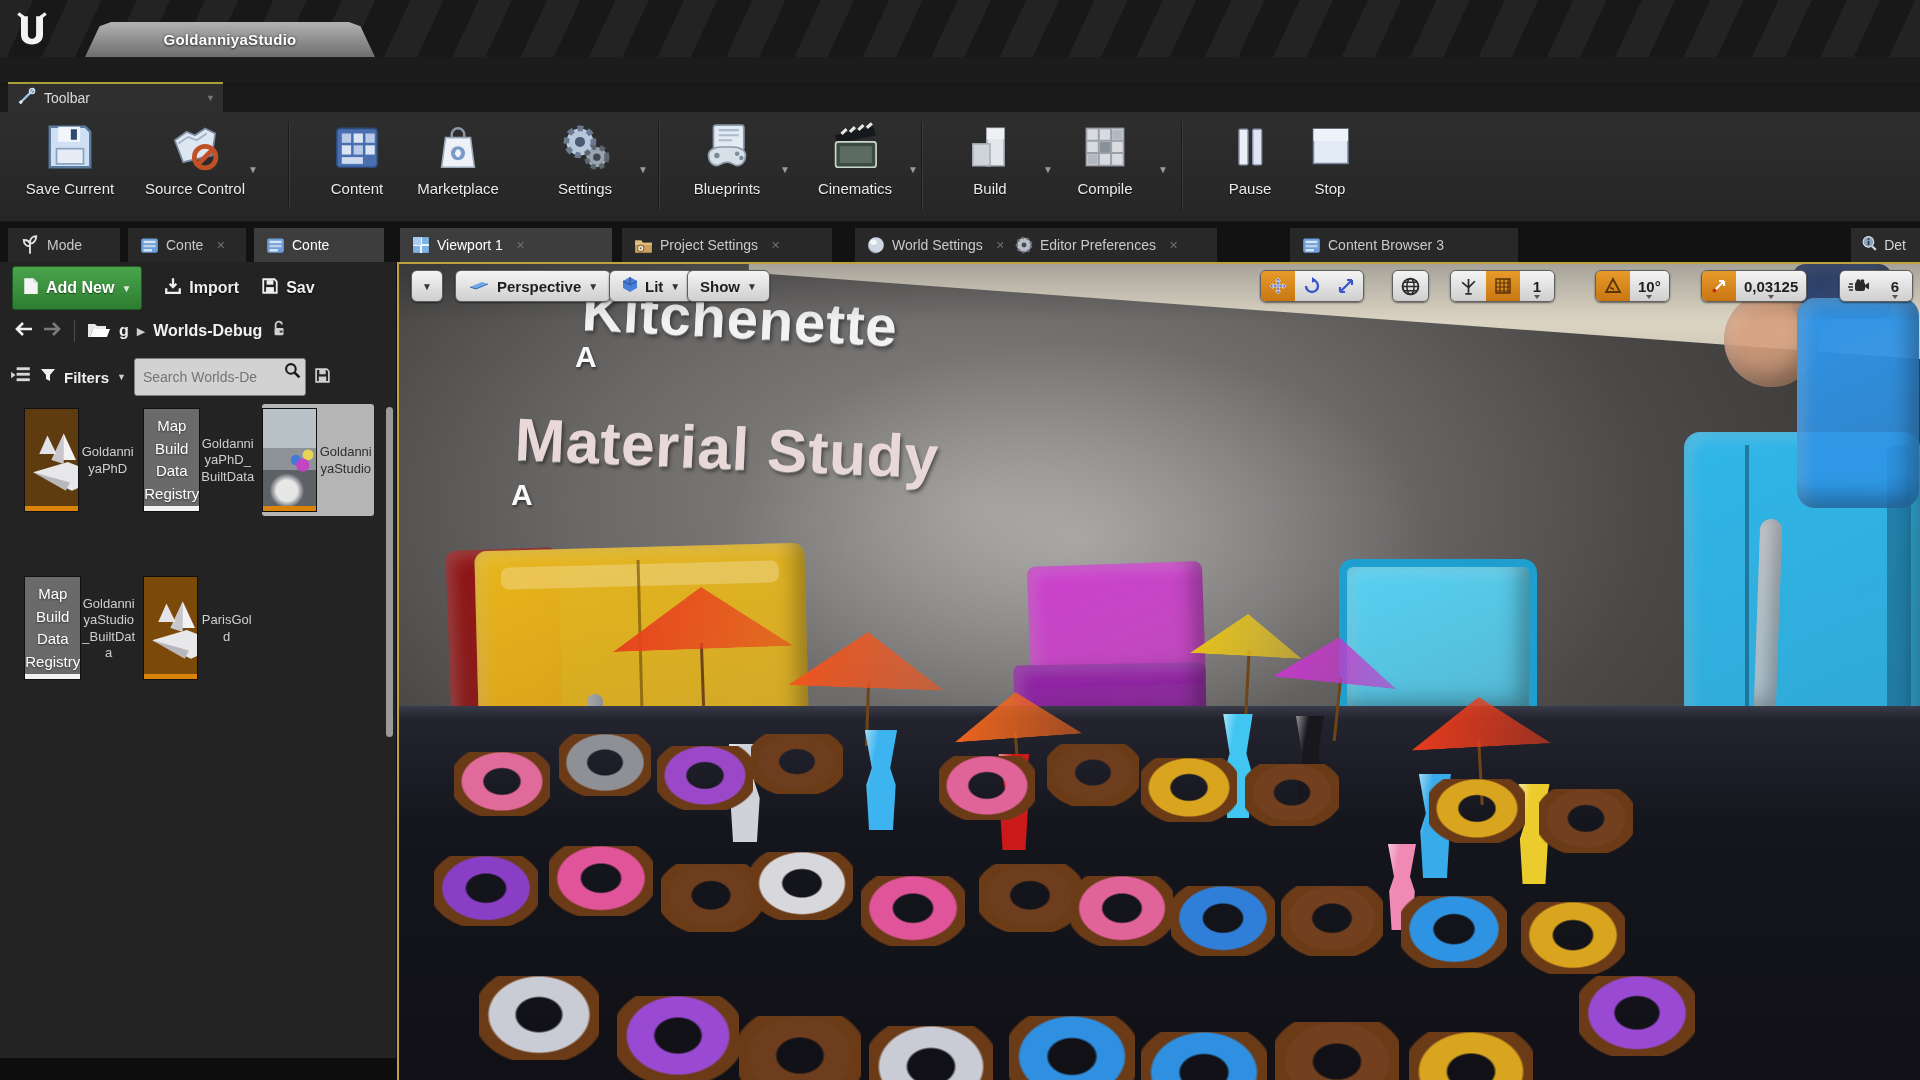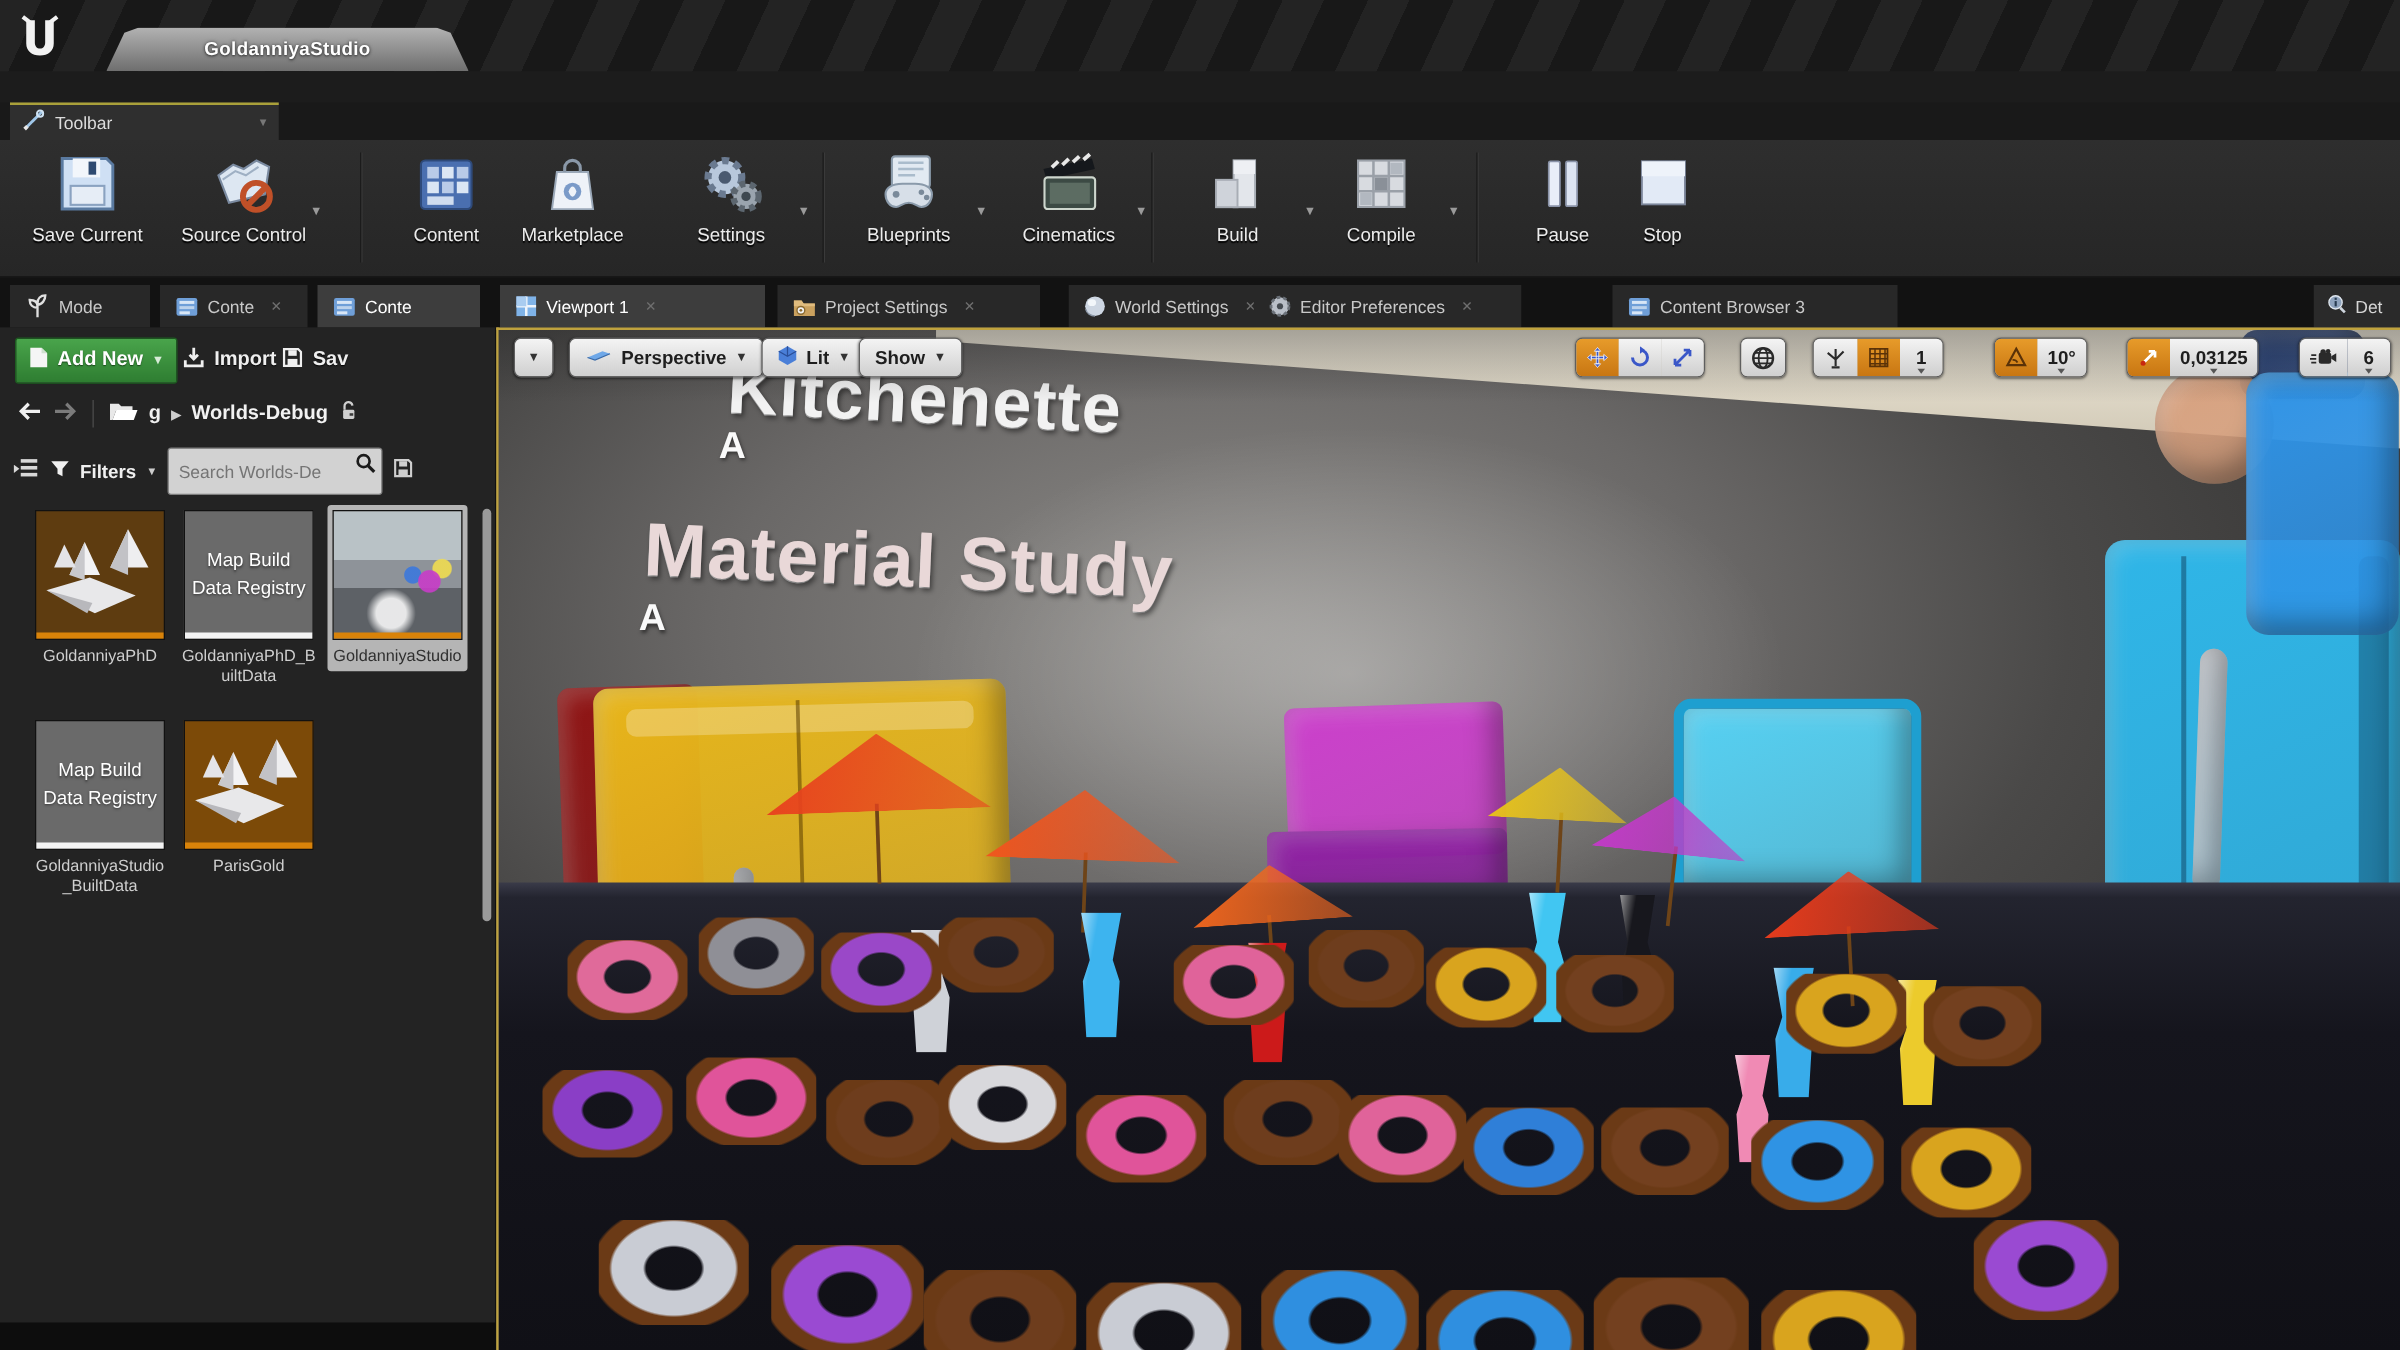--- a/index.html
+++ b/index.html
@@ -41,39 +41,39 @@
   .tab { position:absolute; top:6px; height:34px; display:flex; align-items:center; gap:7px; padding:0 12px; background:#282828; color:#c9c9c9; font-size:14px; cursor:pointer; }
   .tab.active { background:#3d3d3d; color:#fff; }
   .tab .x { color:#6f6f6f; font-size:11px; margin-left:6px; }
   #det-tab { position:absolute; right:0; top:6px; height:34px; display:flex; align-items:center; gap:6px; padding:0 14px 0 10px; background:#2a2a2a; color:#d5d5d5; font-size:14px; }
 
   
   #workspace { position:absolute; left:0; top:262px; width:1920px; height:818px; }
 
   
   #cb { position:absolute; left:0; top:0; width:397px; height:818px; background:#232323; border-right:1px solid #101010; }
-  #cb-actions { position:absolute; left:0; top:4px; width:397px; height:44px; display:flex; align-items:center; gap:4px; padding-left:12px; }
+  #cb-actions { position:absolute; left:0; top:4px; width:397px; height:44px; display:flex; gap:22px; padding-left:12px; }
   #add-new-btn { display:flex; align-items:center; gap:7px; background:linear-gradient(#49a44b,#2e7d31); border:1px solid #1d5c20; border-radius:3px; padding:6px 10px; cursor:pointer; }
   #add-new-btn .t { color:#fff; font-size:16px; font-weight:bold; text-shadow:0 1px 1px #164418; }
   #add-new-btn .caret { color:#d8ecd8; font-size:10px; }
   .cb-act { display:flex; align-items:center; gap:7px; color:#efefef; font-size:16px; font-weight:bold; cursor:pointer; text-shadow:0 1px 1px #000; }
   #cb-path { position:absolute; left:0; top:52px; width:397px; height:34px; display:flex; align-items:center; gap:8px; padding-left:14px; color:#e8e8e8; }
   #cb-path .sep { width:1px; height:22px; background:#4d4d4d; margin:0 4px; }
   #path-g { font-size:16px; font-weight:bold; color:#f0f0f0; }
   #breadcrumb { font-size:16px; font-weight:bold; color:#f2f2f2; }
   #cb-filter { position:absolute; left:0; top:96px; width:397px; height:38px; display:flex; align-items:center; gap:8px; padding-left:10px; }
   #filters-lbl { color:#f0f0f0; font-size:15px; font-weight:bold; }
   #filters-caret { color:#cdcdcd; font-size:9px; }
   #search-input { width:172px; height:38px; background:#d2d2d2; border:1px solid #7e7e7e; border-radius:3px; color:#555; font-size:14px; padding:0 26px 0 8px; font-family:"Liberation Sans",sans-serif; }
   #search-wrap { position:relative; }
   #search-wrap .mag { position:absolute; right:5px; top:4px; }
 
   
   #cb-assets { position:absolute; left:10px; top:142px; width:375px; height:420px; }
-  .asset { position:absolute; width:112px; display:flex; flex-direction:column; align-items:center; cursor:pointer;justify-content:center; }
+  .asset { position:absolute; width:112px; display:flex; flex-direction:row; align-items:center; cursor:pointer;justify-content:center; }
   .asset.selected { background:#b5b5b5; border-radius:3px; padding-bottom:4px; }
   .asset .thumb { position:relative; width:104px; height:104px; margin-top:4px; border:1px solid #111; overflow:hidden; }
   .asset .bar { position:absolute; left:0; bottom:0; width:100%; height:5px; }
   .asset .name { margin-top:5px; width:108px; text-align:center; font-size:13px; line-height:1.25; color:#cfcfcf; word-break:break-all; }
   .asset.selected .name { color:#2f2f2f; }
   .thumb-registry { background:#6a6a6a; display:flex; align-items:center; justify-content:center; text-align:center; color:#fff; font-size:15px; line-height:1.5; padding:4px; text-shadow:0 1px 2px #333; }
   .thumb-studio { background:
       radial-gradient(circle at 75% 55%, rgba(200,60,200,.9) 0 9%, rgba(0,0,0,0) 10%),
       radial-gradient(circle at 62% 50%, rgba(60,120,220,.9) 0 8%, rgba(0,0,0,0) 9%),
       radial-gradient(circle at 85% 45%, rgba(240,220,80,.9) 0 7%, rgba(0,0,0,0) 8%),

